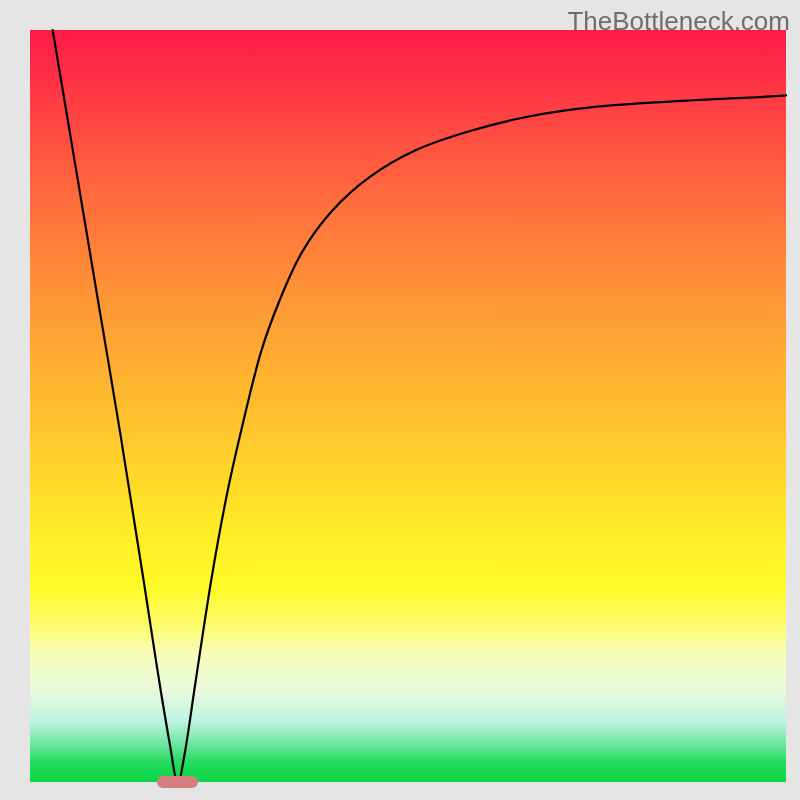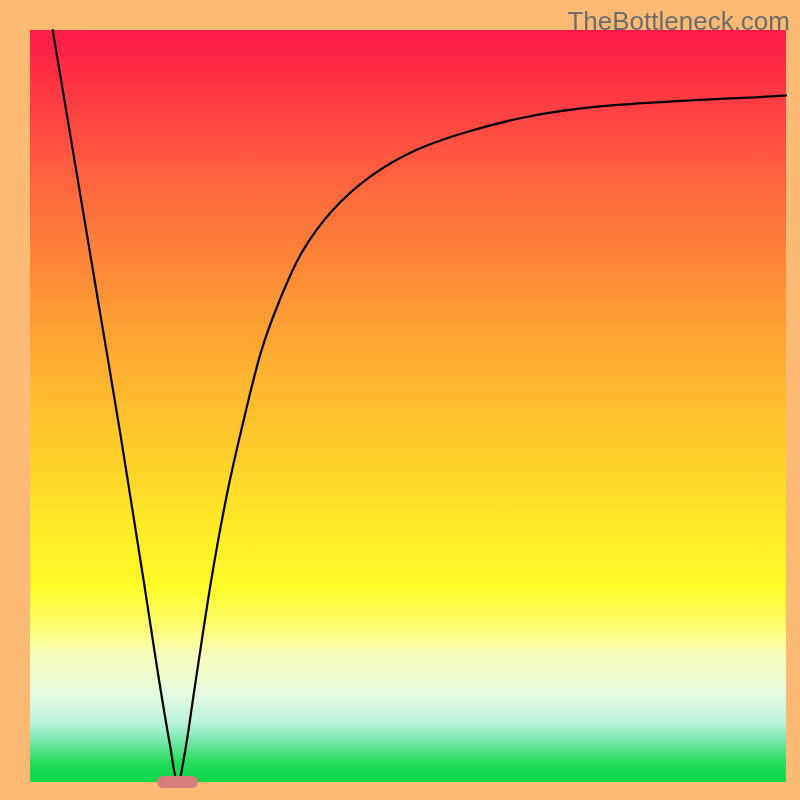--- a/index.html
+++ b/index.html
@@ -7,21 +7,21 @@
     padding: 0;
     width: 800px;
     height: 800px;
     background: #000;
     overflow: hidden;
   }
   .frame {
     position: relative;
     width: 800px;
     height: 800px;
-    background: #fdba74;
+    background: #e5e5e5;
   }
   .plot-area {
     position: absolute;
     left: 30px;
     top: 30px;
     width: 756px;
     height: 752px;
     background: linear-gradient(
       to bottom,
       #ff1948 0%,

